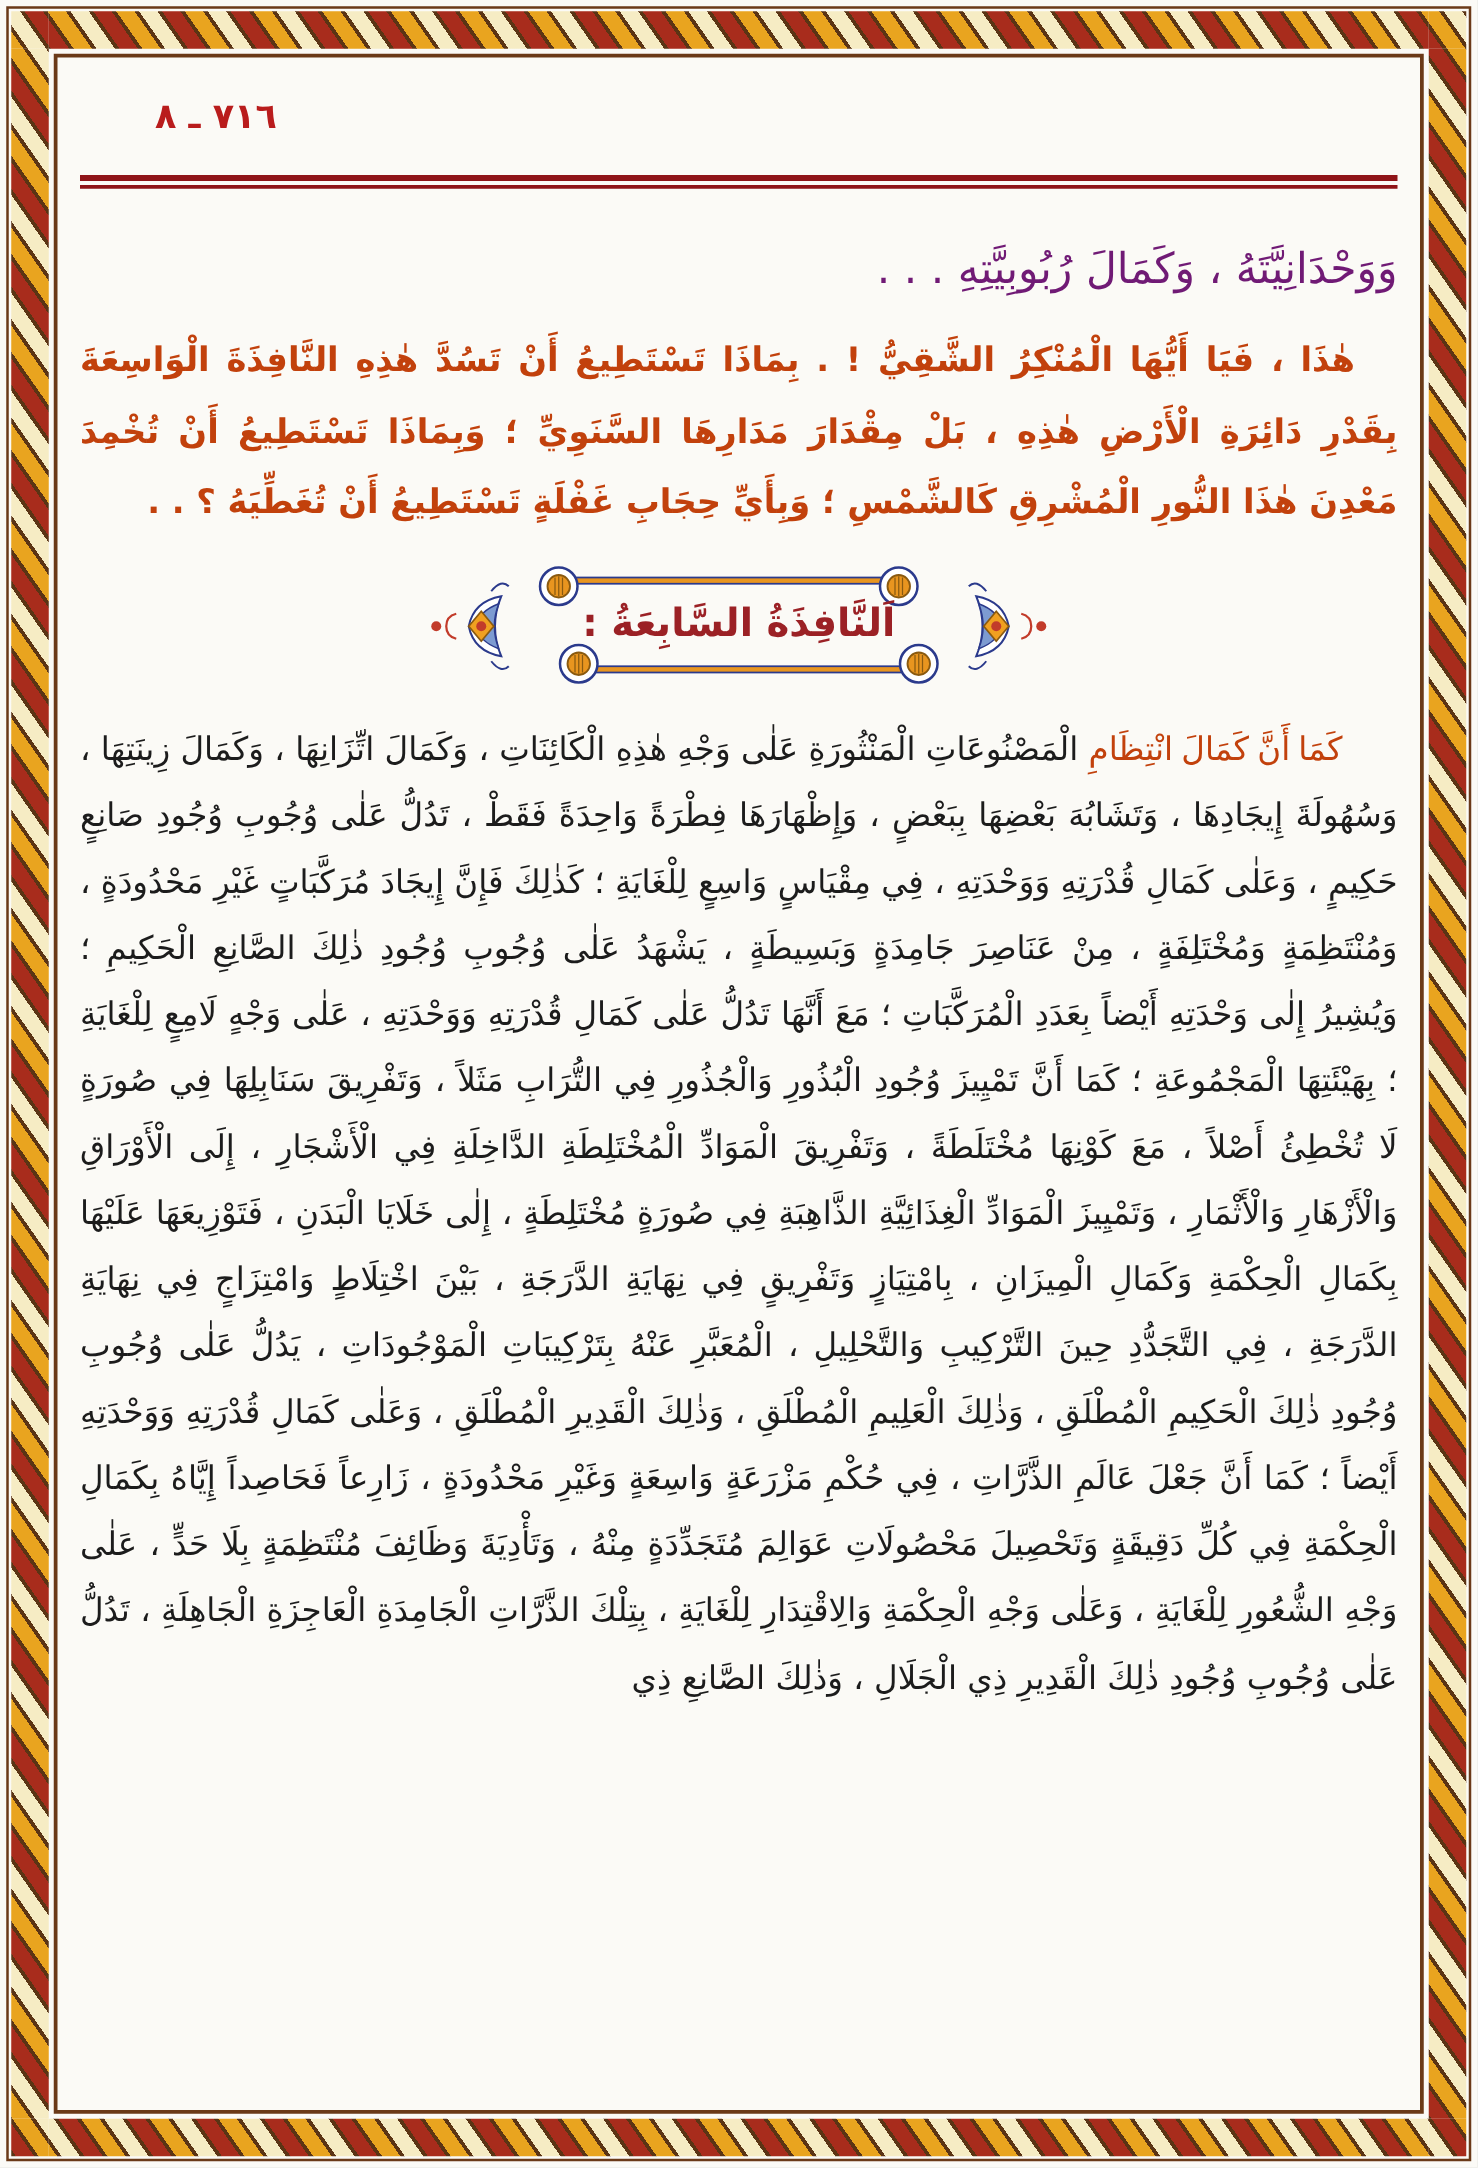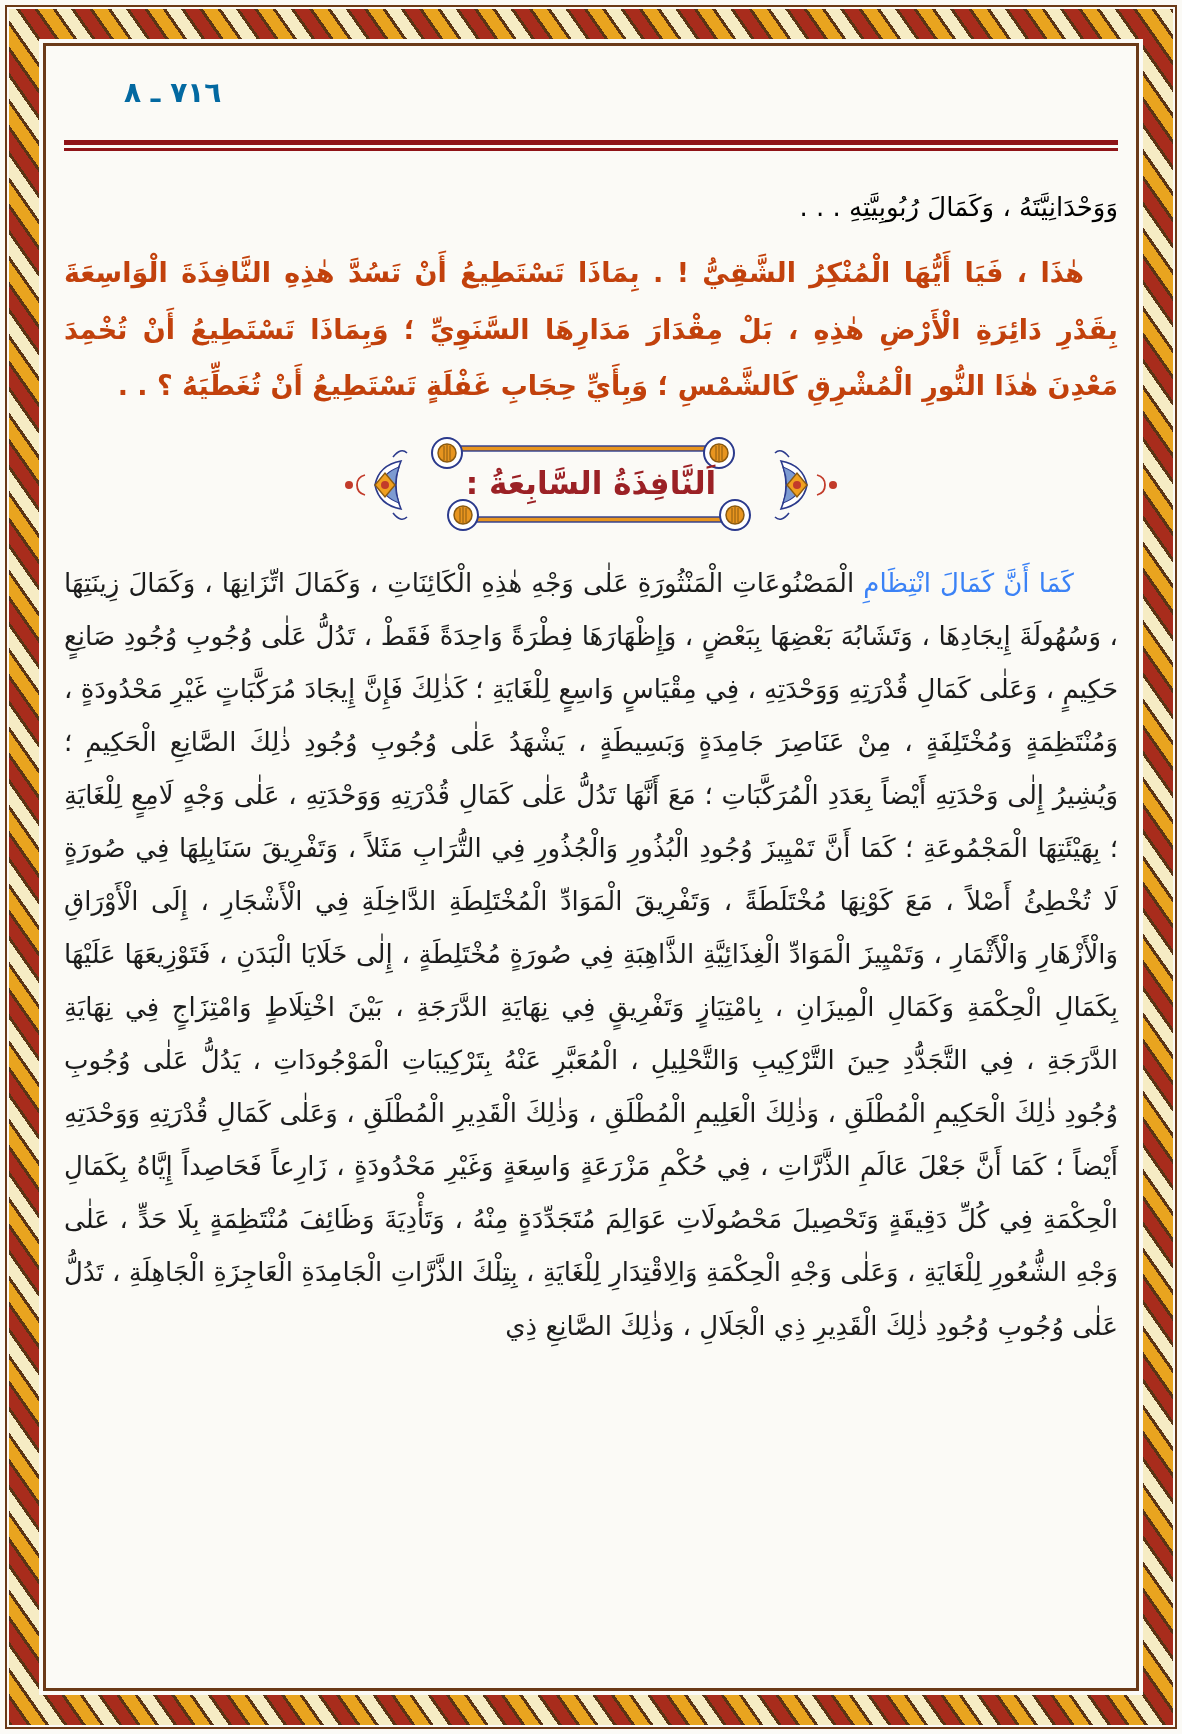--- a/index.html
+++ b/index.html
@@ -44,31 +44,31 @@
   .page-title{
     position:absolute;right:0;left:0;top:16px;
     text-align:center;
     font-size:31px;font-weight:bold;
     color:#9b2125;
     letter-spacing:1px;
   }
   .page-number{
     position:absolute;left:60px;top:18px;
     font-size:28px;font-weight:bold;
-    color:#0369a1;
+    color:#b91c1c;
     direction:rtl;
   }
   .double-rule{
     height:11px;margin-top:4px;
     background:linear-gradient(#8f1418 0 5px,#fbfaf6 5px 8px,#8f1418 8px 11px);
   }
   .continuation{
     margin:30px 0 0 0;
-    font-size:26px;line-height:2.0;
-    color:#000000;
+    font-size:34px;line-height:2.0;
+    color:#701a75;
   }
   .address-para{
     margin:12px 0 0 0;
     font-size:27px;font-weight:bold;
     line-height:2.1;
     color:#c2410c;
     text-align:justify;text-justify:inter-word;
     text-indent:34px;
   }
   
@@ -86,21 +86,21 @@
   }
   
   .body-para{
     margin:18px 0 0 0;
     font-size:26px;
     line-height:2.04;
     color:#1c1c1c;
     text-align:justify;text-justify:inter-word;
     text-indent:44px;
   }
-  .lead-red{color:#3b82f6;}
+  .lead-red{color:#c2410c;font-family:Liberation Serif, serif;}
 </style>
 </head>
 <body>
 
 <div class="page">
 
   <div class="frame-outer-line"></div>
   <div class="frame-chain"></div>
   <div class="frame-inner-line"></div>
 

